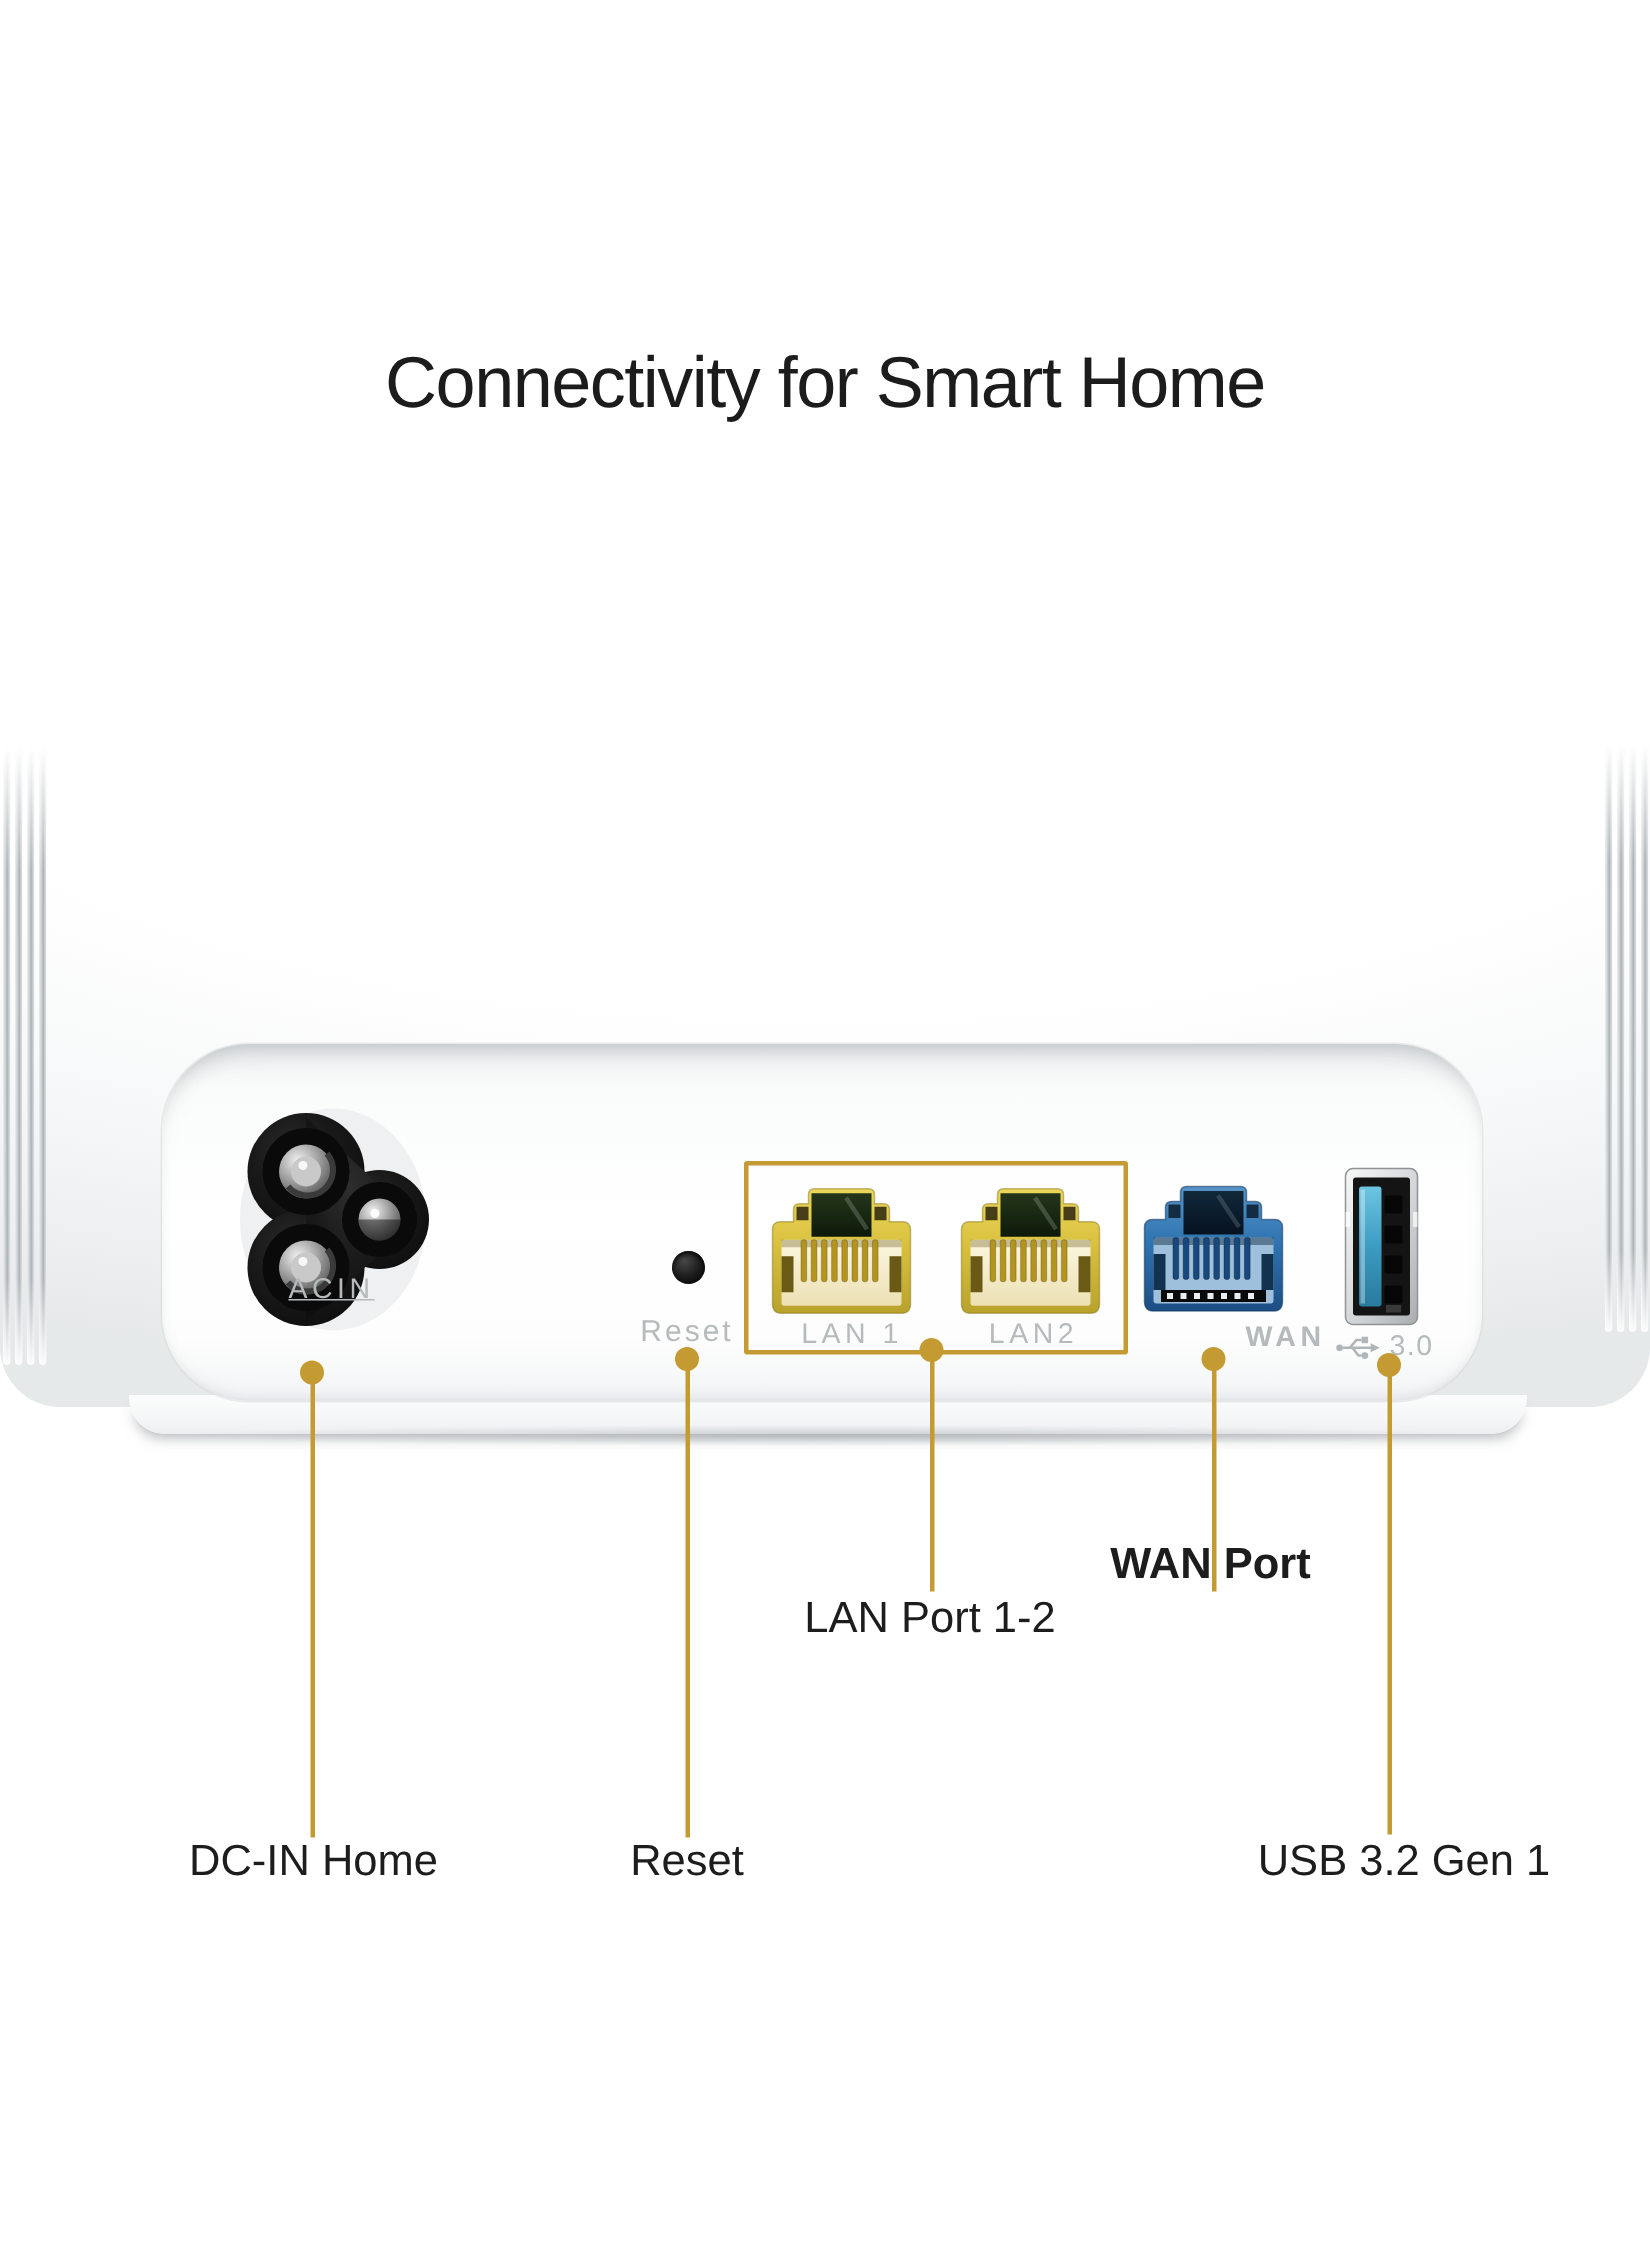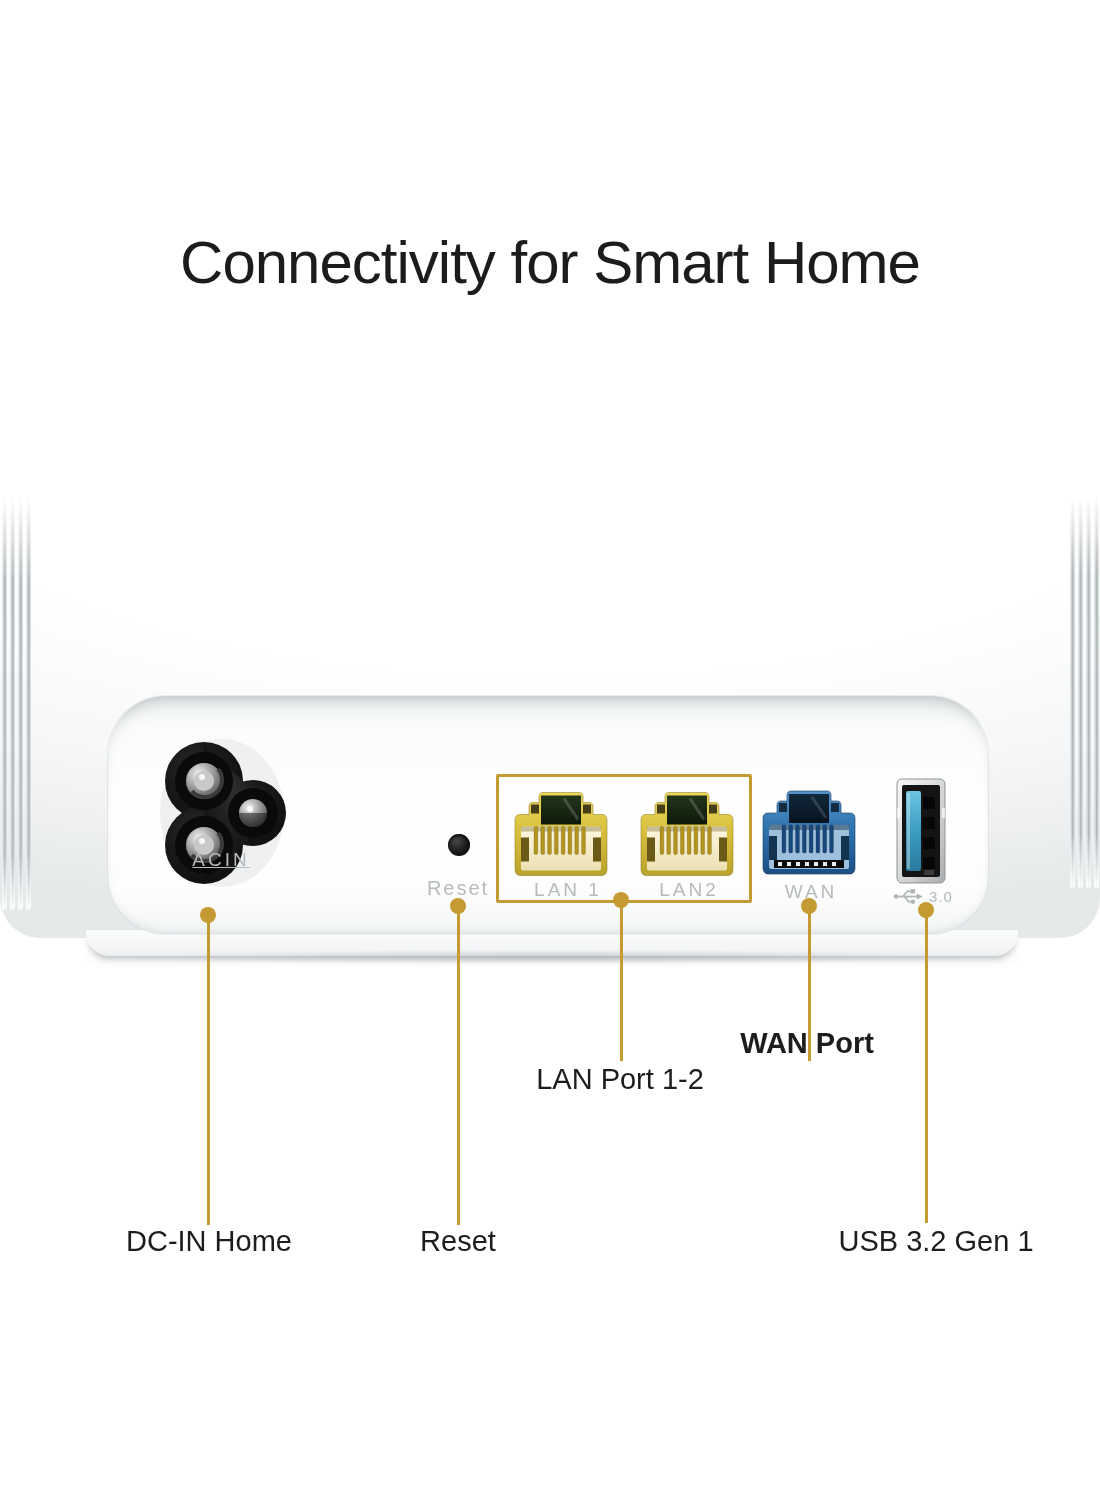--- a/index.html
+++ b/index.html
@@ -7,21 +7,21 @@
     position:relative;width:1100px;height:1500px;margin:0 auto;
     background:#ffffff;overflow:hidden;
     font-family:"Liberation Sans",sans-serif;
     --gold:#C49B32;--text:#1C1C1C;--label-gray:#B5BABC;
   }
   .abs{position:absolute;}
 
   
   #title{
     left:0;top:228px;width:1100px;text-align:center;
-    font-size:60px;font-weight:300;letter-spacing:-1px;color:var(--text);
+    font-size:48px;font-weight:300;letter-spacing:-1px;color:var(--text);
   }
 
   
   #device-body{
     left:0;top:440px;width:1100px;height:498px;
     border-radius:150px 210px 40px 40px / 130px 190px 40px 40px;
     background:radial-gradient(120% 95% at 50% 2%, #ffffff 48%, #f6f7f8 72%, #edeff0 88%, #e6e9ea 100%);
   }
   #top-fade{
     left:0;top:430px;width:1100px;height:130px;
@@ -80,21 +80,21 @@
   .callout-line{position:absolute;width:3px;background:var(--gold);}
   .callout-dot{position:absolute;width:16px;height:16px;border-radius:50%;background:var(--gold);}
   .callout-label{
     position:absolute;text-align:center;color:#1d1d1d;font-size:29px;font-weight:400;
   }
 
   .usb-caption{
     left:884px;top:887px;width:78px;display:flex;align-items:center;justify-content:center;gap:4px;
     color:var(--label-gray);
   }
-  .usb-caption .ver{font-size:15px;letter-spacing:1px;}
+  .usb-caption .ver{font-size:19px;letter-spacing:1px;}
 </style>
 </head>
 <body>
 
 <div id="stage" style="--gold: #C49B32; --text: #1C1C1C; --label-gray: #B5BABC;">
 
   <div id="title" class="abs">Connectivity for Smart Home</div>
 
   <div>
     <div id="device-body" class="abs"></div>
@@ -254,21 +254,21 @@
       <g fill="#e8edf2">
         <rect x="18" y="72" width="4" height="4"></rect>
           <rect x="27" y="72" width="4" height="4"></rect>
         <rect x="36" y="72" width="4" height="4"></rect>
           <rect x="45" y="72" width="4" height="4"></rect>
         <rect x="54" y="72" width="4" height="4"></rect>
           <rect x="63" y="72" width="4" height="4"></rect>
         <rect x="72" y="72" width="4" height="4"></rect>
       </g>
     </svg>
-    <div class="panel-label abs" style="left:762px;top:881px;width:98px;">WAN</div>
+    <div class="panel-label abs" style="left:808px;top:881px;width:98px;font-weight:bold;">WAN</div>
 
     <svg class="abs" style="left:894px;top:778px;" width="54" height="106" viewBox="0 0 54 106">
       <defs>
         <linearGradient id="usbShell" x1="0" y1="0" x2="1" y2="1">
           <stop offset="0%" stop-color="#f7f7f7"></stop>
             <stop offset="60%" stop-color="#cfd2d4"></stop>
             <stop offset="100%" stop-color="#a9adaf"></stop>
         </linearGradient>
         <linearGradient id="usbTongue" x1="0" y1="0" x2="0" y2="1">
           <stop offset="0%" stop-color="#6cc4e0"></stop>

